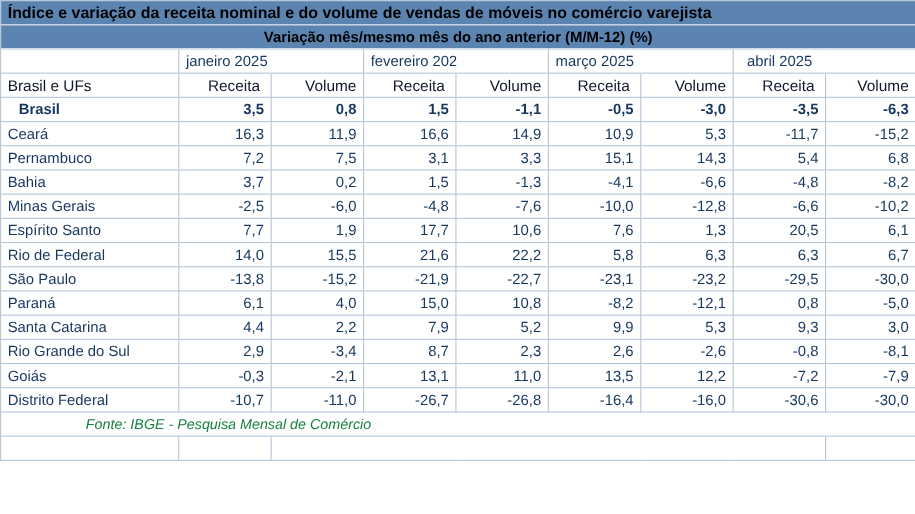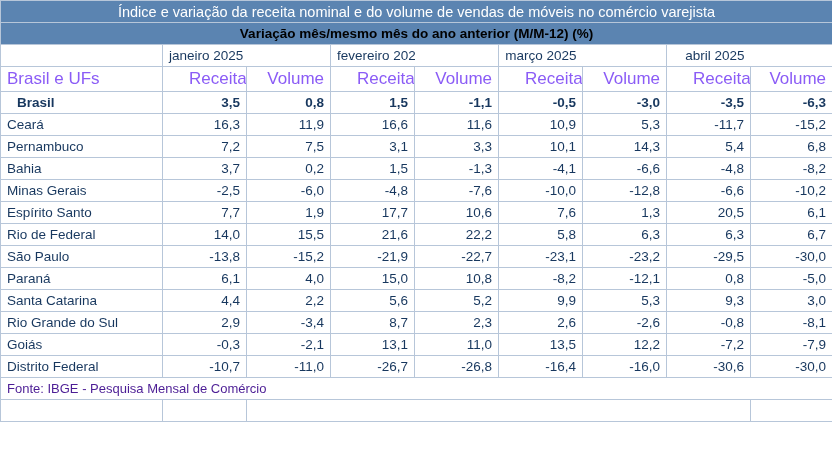--- a/index.html
+++ b/index.html
@@ -30,61 +30,61 @@
     border: 1px solid #b7c6d9;
     padding: 2px 6px;
     height: 22px;
     box-sizing: border-box;
     overflow: hidden;
     white-space: nowrap;
   }
   
   .title-row td {
     background: #5b84b1;
-    color: #ffffff;
-    font-weight: normal;
+    color: #000000;
+    font-weight: bold;
     font-size: 14.5px;
-    text-align: center;
+    text-align: left;
     border: 1px solid #5b84b1;
     height: 26px;
   }
   .subtitle-row td {
     background: #5b84b1;
     color: #000000;
     font-weight: bold;
     font-size: 13.5px;
     text-align: center;
     border: 1px solid #5b84b1;
     height: 24px;
   }
   
   .group-row td {
     background: #ffffff;
     color: #17375e;
     font-weight: normal;
     font-size: 13.5px;
-    text-align: right;
+    text-align: center;
     height: 26px;
     vertical-align: middle;
   }
   .group-row td.blankcell {
     border-left: 1px solid #b7c6d9;
     border-right: 1px solid #b7c6d9;
   }
   .group-row td.grp {
     border-right: none;
   }
   .group-row td.grp-right {
     border-left: none;
   }
   
   .colhead-row td {
     background: #ffffff;
-    color: #8b5cf6;
-    font-size: 17px;
+    color: #0f172a;
+    font-size: 14px;
     height: 26px;
     vertical-align: middle;
   }
   .colhead-row td.lbl {
     text-align: left;
   }
   .colhead-row td.rec {
     text-align: left;
     padding-left: 26px;
   }
@@ -97,23 +97,24 @@
   }
   .data-row td.num {
     text-align: right;
   }
   .data-row.brasil td {
     font-weight: bold;
     padding-left: 16px;
   }
   
   .source-row td {
-    text-align: left;
+    text-align: center;
+    font-style: italic;
     font-size: 13px;
-    color: #4c1d95;
+    color: #15803d;
     height: 24px;
   }
   .source-row td.src-first {
     border-right: none;
   }
   .source-row td.src-mid {
     border-left: none;
     border-right: none;
   }
   .source-row td.src-last {
@@ -190,34 +191,34 @@
         <td class="num">-3,0</td>
         <td class="num">-3,5</td>
         <td class="num">-6,3</td>
       </tr>
 
       <tr class="data-row">
         <td class="name">Ceará</td>
         <td class="num">16,3</td>
         <td class="num">11,9</td>
         <td class="num">16,6</td>
-        <td class="num">11,6</td>
+        <td class="num">14,9</td>
         <td class="num">10,9</td>
         <td class="num">5,3</td>
         <td class="num">-11,7</td>
         <td class="num">-15,2</td>
       </tr>
 
       <tr class="data-row">
         <td class="name">Pernambuco</td>
         <td class="num">7,2</td>
         <td class="num">7,5</td>
         <td class="num">3,1</td>
         <td class="num">3,3</td>
-        <td class="num">10,1</td>
+        <td class="num">15,1</td>
         <td class="num">14,3</td>
         <td class="num">5,4</td>
         <td class="num">6,8</td>
       </tr>
 
       <tr class="data-row">
         <td class="name">Bahia</td>
         <td class="num">3,7</td>
         <td class="num">0,2</td>
         <td class="num">1,5</td>
@@ -285,21 +286,21 @@
         <td class="num">-8,2</td>
         <td class="num">-12,1</td>
         <td class="num">0,8</td>
         <td class="num">-5,0</td>
       </tr>
 
       <tr class="data-row">
         <td class="name">Santa Catarina</td>
         <td class="num">4,4</td>
         <td class="num">2,2</td>
-        <td class="num">5,6</td>
+        <td class="num">7,9</td>
         <td class="num">5,2</td>
         <td class="num">9,9</td>
         <td class="num">5,3</td>
         <td class="num">9,3</td>
         <td class="num">3,0</td>
       </tr>
 
       <tr class="data-row">
         <td class="name">Rio Grande do Sul</td>
         <td class="num">2,9</td>

